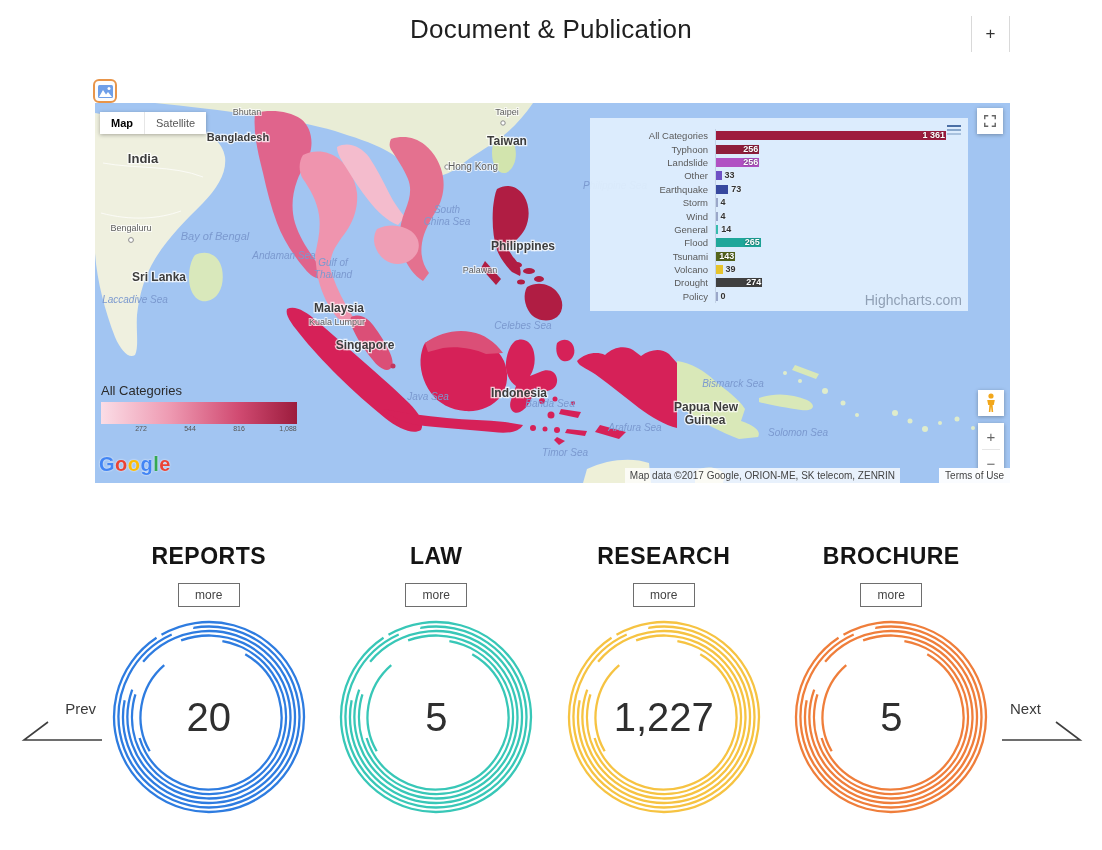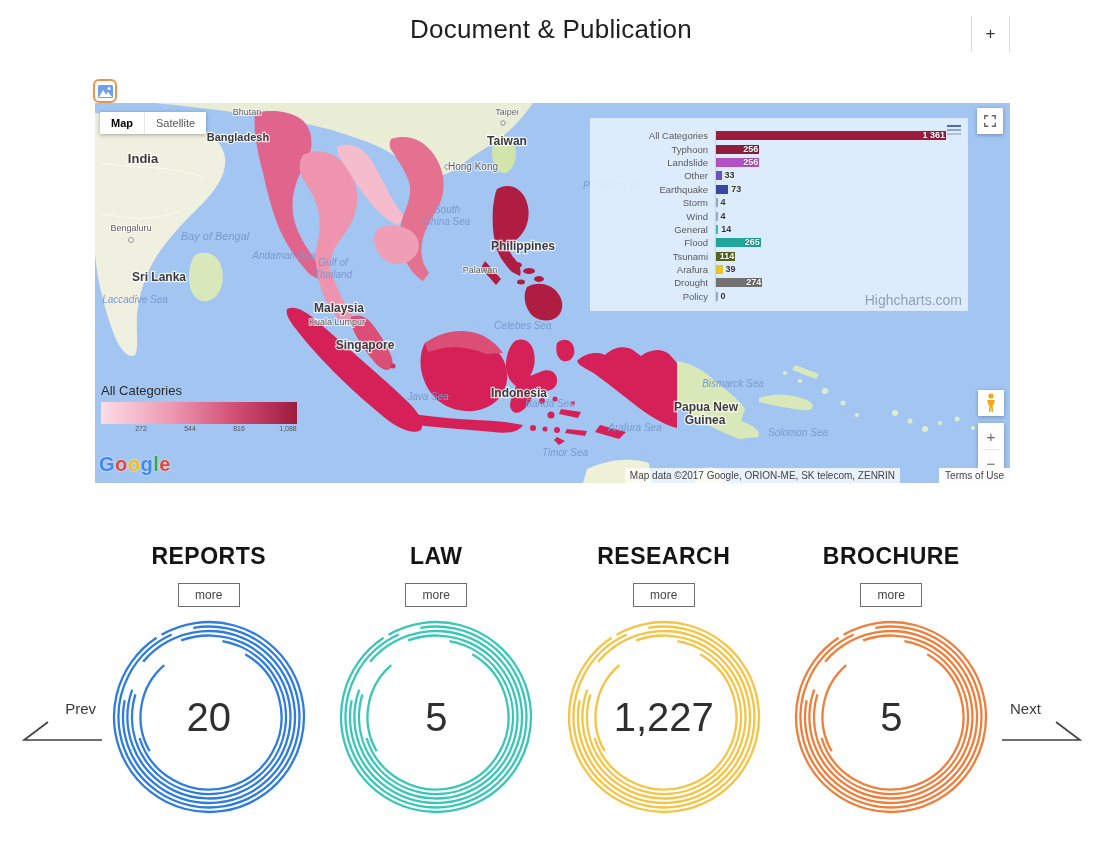--- a/index.html
+++ b/index.html
@@ -338,35 +338,35 @@
             <div class="hc-bararea">
               <div class="hc-bar" style="width: 44.7832px; background: rgb(31, 167, 154);">
                 <span class="hc-val inside">265</span>
               </div>
             </div>
           </div>
           <div class="hc-row">
             <div class="hc-label">Tsunami</div>
             <div class="hc-bararea">
               <div class="hc-bar" style="width: 19.2652px; background: rgb(85, 102, 29);">
-                <span class="hc-val inside">114</span>
-              </div>
-            </div>
-          </div>
-          <div class="hc-row">
-            <div class="hc-label">Arafura</div>
+                <span class="hc-val inside">143</span>
+              </div>
+            </div>
+          </div>
+          <div class="hc-row">
+            <div class="hc-label">Volcano</div>
             <div class="hc-bararea">
               <div class="hc-bar" style="width: 6.59074px; background: rgb(230, 196, 45);"></div>
               <span class="hc-val outside">39</span>
             </div>
           </div>
           <div class="hc-row">
             <div class="hc-label">Drought</div>
             <div class="hc-bararea">
-              <div class="hc-bar" style="width: 46.3042px; background: #737373;">
+              <div class="hc-bar" style="width: 46.3042px; background: #404040;">
                 <span class="hc-val inside">274</span>
               </div>
             </div>
           </div>
           <div class="hc-row">
             <div class="hc-label">Policy</div>
             <div class="hc-bararea">
               <div class="hc-bar" style="width: 1.5px; background: rgb(154, 167, 201);"></div>
               <span class="hc-val outside">0</span>
             </div>

